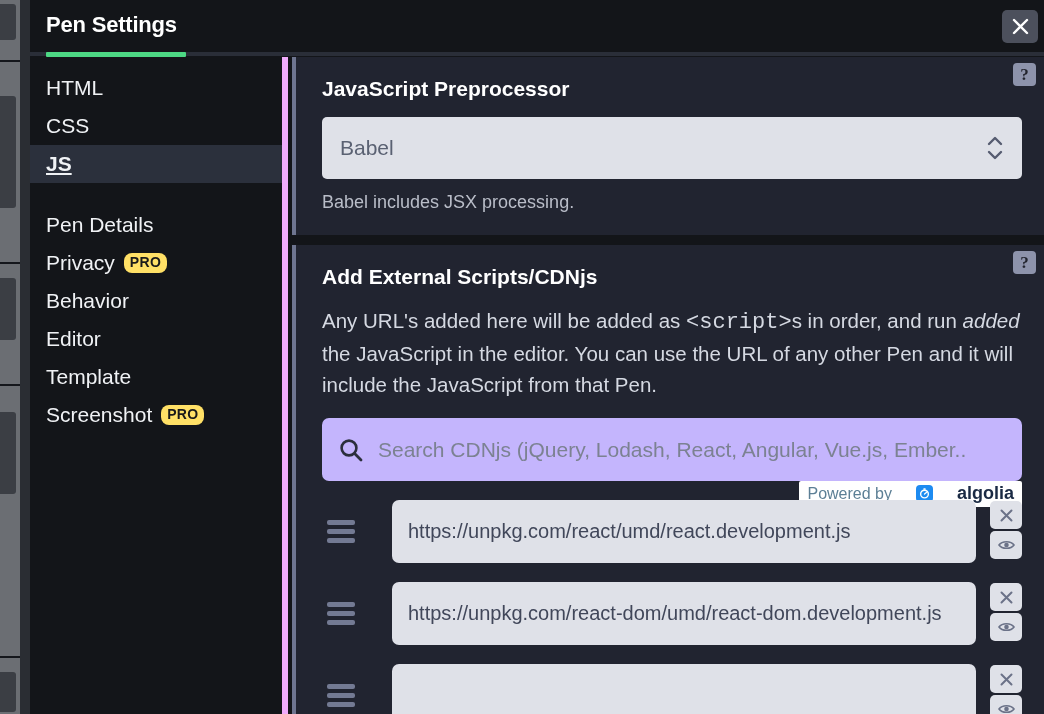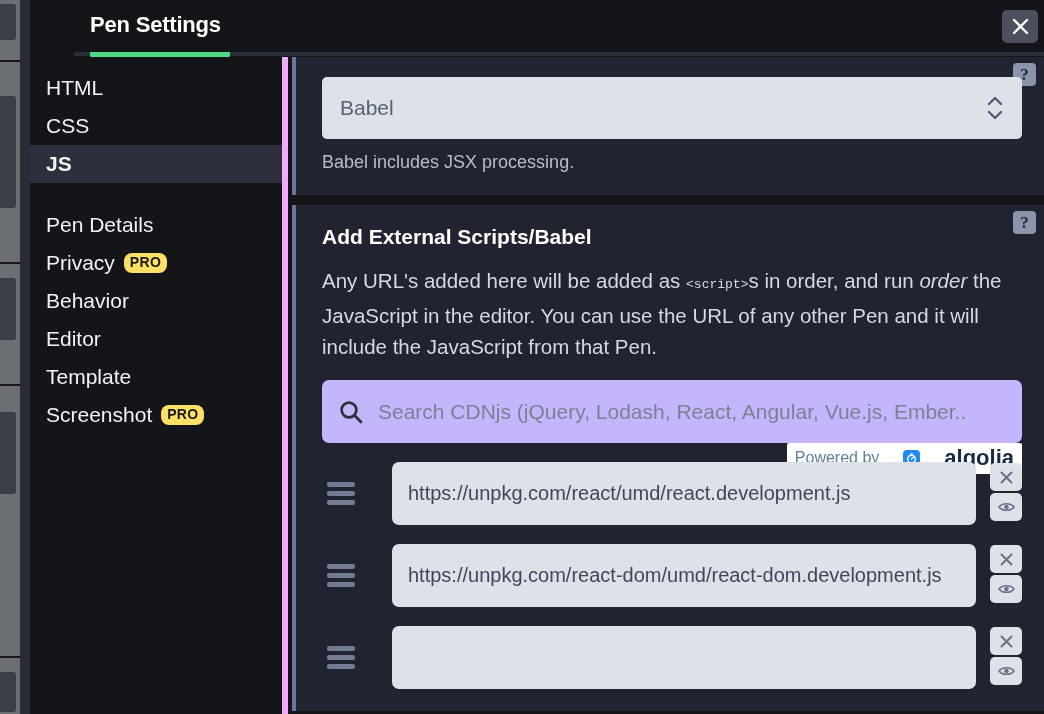--- a/index.html
+++ b/index.html
@@ -43,21 +43,20 @@
   
   #modal {
     position: absolute;
     left: 30px;
     top: 0;
     width: 1014px;
     height: 714px;
     background: #131519;
     color: #e6e9ef;
     overflow: hidden;
-    padding-left: 44px;
   }
 
   
   #modal-header {
     position: relative;
     height: 56px;
   }
   #modal-title {
     position: absolute;
     left: 16px;
@@ -127,20 +126,21 @@
     height: 38px;
     padding-left: 16px;
     font-size: 21px;
     color: #f0f2f5;
     cursor: pointer;
     white-space: nowrap;
   }
   .nav-item.active {
     background: #2b303c;
     font-weight: bold;
+    text-decoration: underline;
   }
   .nav-item.active::before {
     content: "";
     position: absolute;
     left: -10px;
     top: 0;
     bottom: 0;
     width: 5px;
     background: #4dd884;
   }
@@ -229,21 +229,21 @@
 
   
   .section-desc {
     font-size: 20.5px;
     line-height: 31px;
     color: #d5d9e2;
     margin-bottom: 18px;
   }
   .section-desc code {
     font-family: "Liberation Mono", monospace;
-    font-size: 13px;
+    font-size: 22px;
     color: #d5d9e2;
   }
   .section-desc em { font-style: italic; }
 
   
   .search-wrap { position: relative; }
   .search-box {
     height: 63px;
     background: #c4b5fd;
     border-radius: 7px;
@@ -281,21 +281,21 @@
     height: 17px;
     background: #1d8bf1;
     border-radius: 4px;
     display: flex;
     align-items: center;
     justify-content: center;
   }
   .algolia-name {
     color: #1a2a44;
     font-weight: bold;
-    font-size: 22px;
+    font-size: 18px;
   }
 
   
   .res-row {
     position: relative;
     display: flex;
     align-items: center;
     margin-top: 19px;
     gap: 32px;
   }
@@ -423,42 +423,43 @@
       <div class="nav-item">
         <span>Screenshot</span>
         <span class="pro-badge">PRO</span>
       </div>
     </nav>
 
     <div id="content">
 
       <section class="section">
         <div class="help-icon">?</div>
+        <div class="section-title">JavaScript Preprocessor</div>
 
         <div class="select-box">
           <span class="select-value">Babel</span>
           <span class="select-caret">
             <svg width="20" height="11" viewBox="0 0 20 11">
               <path d="M4 8 L10 2 L16 8" stroke="#565c70" stroke-width="2.4" fill="none" stroke-linecap="round" stroke-linejoin="round"></path>
             </svg>
             <svg width="20" height="11" viewBox="0 0 20 11">
               <path d="M4 3 L10 9 L16 3" stroke="#565c70" stroke-width="2.4" fill="none" stroke-linecap="round" stroke-linejoin="round"></path>
             </svg>
           </span>
         </div>
 
         <div class="select-hint">Babel includes JSX processing.</div>
       </section>
 
       <section class="section">
         <div class="help-icon">?</div>
-        <div class="section-title">Add External Scripts/Babel</div>
+        <div class="section-title">Add External Scripts/CDNjs</div>
 
         <p class="section-desc">
-          <span>Any URL's added here will be added as </span><code>&lt;script&gt;</code><span>s in order, and run </span><em>order</em><span> the JavaScript in the editor. You can use the URL of any other Pen and it will include the JavaScript from that Pen.</span>
+          <span>Any URL's added here will be added as </span><code>&lt;script&gt;</code><span>s in order, and run </span><em>added</em><span> the JavaScript in the editor. You can use the URL of any other Pen and it will include the JavaScript from that Pen.</span>
         </p>
 
         <div class="search-wrap">
           <div class="search-box">
             <svg width="26" height="26" viewBox="0 0 26 26">
               <circle cx="11" cy="11" r="7.4" stroke="#2b2f3c" stroke-width="2.6" fill="none"></circle>
               <path d="M16.6 16.6 L23 23" stroke="#2b2f3c" stroke-width="2.8" stroke-linecap="round"></path>
             </svg>
             <input class="search-input" type="text" placeholder="Search CDNjs (jQuery, Lodash, React, Angular, Vue.js, Ember.." style="">
           </div>

